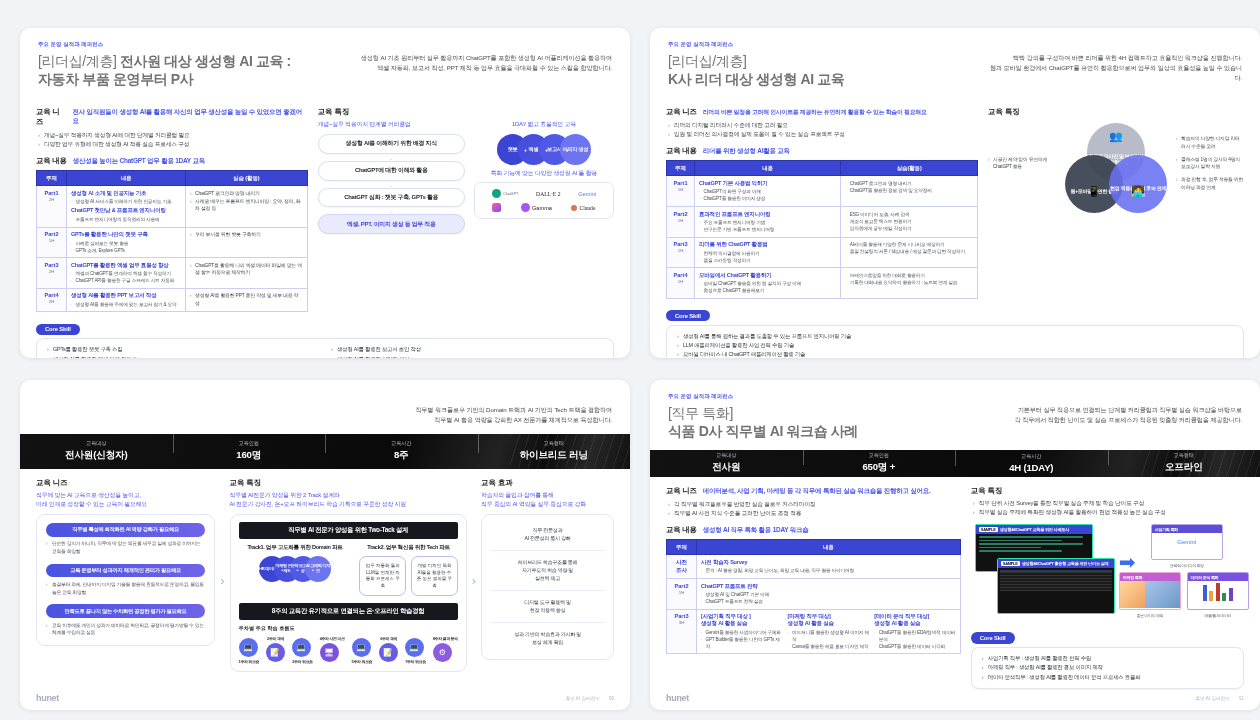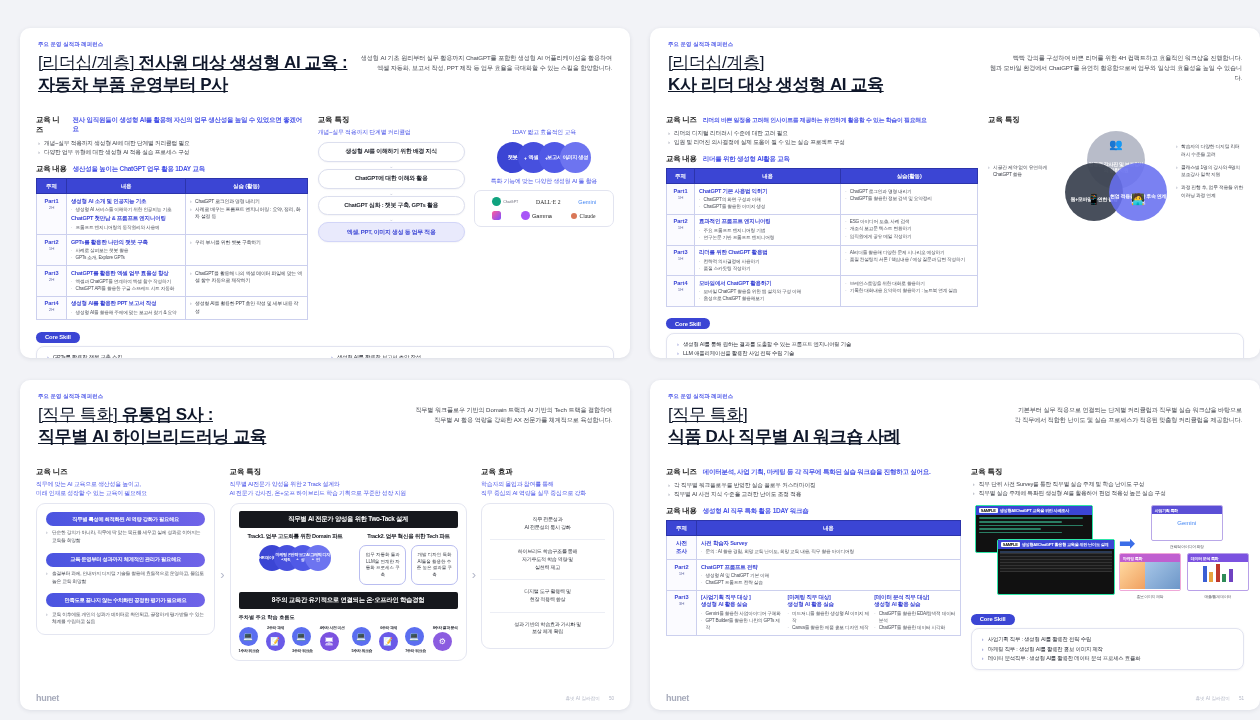--- a/index.html
+++ b/index.html
@@ -25,21 +25,21 @@
     overflow: hidden;
     display: flex;
     flex-direction: column;
   }
 
   
   .s-head { padding: 13px 18px 9px 18px; display: flex; align-items: flex-start; }
   .s-head-l { flex: 0 0 56%; }
   .s-head-r { flex: 1; text-align: right; padding-top: 12px; }
   .eyebrow { color: #4a55e8; font-size: 5.4px; font-weight: bold; letter-spacing: .1px; margin-bottom: 4px; }
-  .s-title { color: #0f172a; font-size: 17px; font-weight: bold; line-height: 1.32; letter-spacing: -.4px; text-decoration: underline; }
+  .s-title { color: #737373; font-size: 14px; font-weight: bold; line-height: 1.32; letter-spacing: -.4px; }
   .s-title .lt { font-weight: 400; }
   .s-desc { color: #44474f; font-size: 6.1px; line-height: 1.62; letter-spacing: -.1px; }
 
   
   .meta-bar {
     background: #0d0d0d;
     background-image: linear-gradient(105deg, #121212 0%, #0a0a0a 62%, #222 78%, #0d0d0d 86%, #272727 93%, #111 100%);
     height: 35px;
     display: flex; align-items: center;
     position: relative; overflow: hidden;
@@ -522,33 +522,44 @@
           <li>LLM 애플리케이션을 활용한 사업 전략 수립 기술</li>
           <li>모바일 디바이스 내 ChatGPT 애플리케이션 활용 기술</li>
         </ul>
       </div>
     </div>
 
   </div>
 
   <div class="slide">
     <div class="s-head">
-      <div class="s-head-l">
-        <div class="eyebrow">주요 운영 실적과 레퍼런스</div>
-        <div class="s-title">
-          <span class="lt">[직무 특화]</span><span> 유통업 S사 :</span><br>
-          <span>직무별 AI 하이브리드러닝 교육</span>
-        </div>
-      </div>
       <div class="s-head-r">
         <div class="s-desc">직무별 워크플로우 기반의 Domain 트랙과 AI 기반의 Tech 트랙을 결합하여</div>
         <div class="s-desc">직무별 AI 활용 역량을 강화한 AX 전문가를 체계적으로 육성합니다.</div>
       </div>
     </div>
 
+    <div class="meta-bar">
+      <div class="meta-cell">
+        <div class="meta-k">교육대상</div>
+        <div class="meta-v">전사원(신청자)</div>
+      </div>
+      <div class="meta-cell">
+        <div class="meta-k">교육인원</div>
+        <div class="meta-v">160명</div>
+      </div>
+      <div class="meta-cell">
+        <div class="meta-k">교육시간</div>
+        <div class="meta-v">8주</div>
+      </div>
+      <div class="meta-cell">
+        <div class="meta-k">교육형태</div>
+        <div class="meta-v">하이브리드 러닝</div>
+      </div>
+    </div>
 
     <div class="s-body" style="gap:3px;padding-bottom:6px">
 
       <div style="flex:0 0 31%">
         <div class="sec-h-plain">교육 니즈</div>
         <div class="sub-blue">
           <span>직무에 맞는 AI 교육으로 생산성을 높이고,</span><br>
           <span>미래 인재로 성장할 수 있는 교육이 필요해요</span>
         </div>
         <div class="card3">
@@ -678,20 +689,38 @@
           <span class="lt">[직무 특화]</span><br>
           <span>식품 D사 직무별 AI 워크숍 사례</span>
         </div>
       </div>
       <div class="s-head-r">
         <div class="s-desc">기본부터 실무 적용으로 연결되는 단계별 커리큘럼과 직무별 실습 워크샵을 바탕으로</div>
         <div class="s-desc">각 직무에서 적합한 난이도 및 실습 프로세스가 적용된 맞춤형 커리큘럼을 제공합니다.</div>
       </div>
     </div>
 
+    <div class="meta-bar">
+      <div class="meta-cell">
+        <div class="meta-k">교육대상</div>
+        <div class="meta-v">전사원</div>
+      </div>
+      <div class="meta-cell">
+        <div class="meta-k">교육인원</div>
+        <div class="meta-v">650명 +</div>
+      </div>
+      <div class="meta-cell">
+        <div class="meta-k">교육시간</div>
+        <div class="meta-v">4H (1DAY)</div>
+      </div>
+      <div class="meta-cell">
+        <div class="meta-k">교육형태</div>
+        <div class="meta-v">오프라인</div>
+      </div>
+    </div>
 
     <div class="s-body">
       <div class="col-l" style="flex:0 0 51%">
         <div class="sec-h">
           <b>교육 니즈</b>
           <span>데이터분석, 사업 기획, 마케팅 등 각 직무에 특화된 실습 워크숍을 진행하고 싶어요.</span>
         </div>
         <ul class="dots">
           <li>각 직무별 워크플로우를 반영한 실습 플로우 커스터마이징</li>
           <li>직무별 AI 사전 지식 수준을 고려한 난이도 조정 적용</li>

